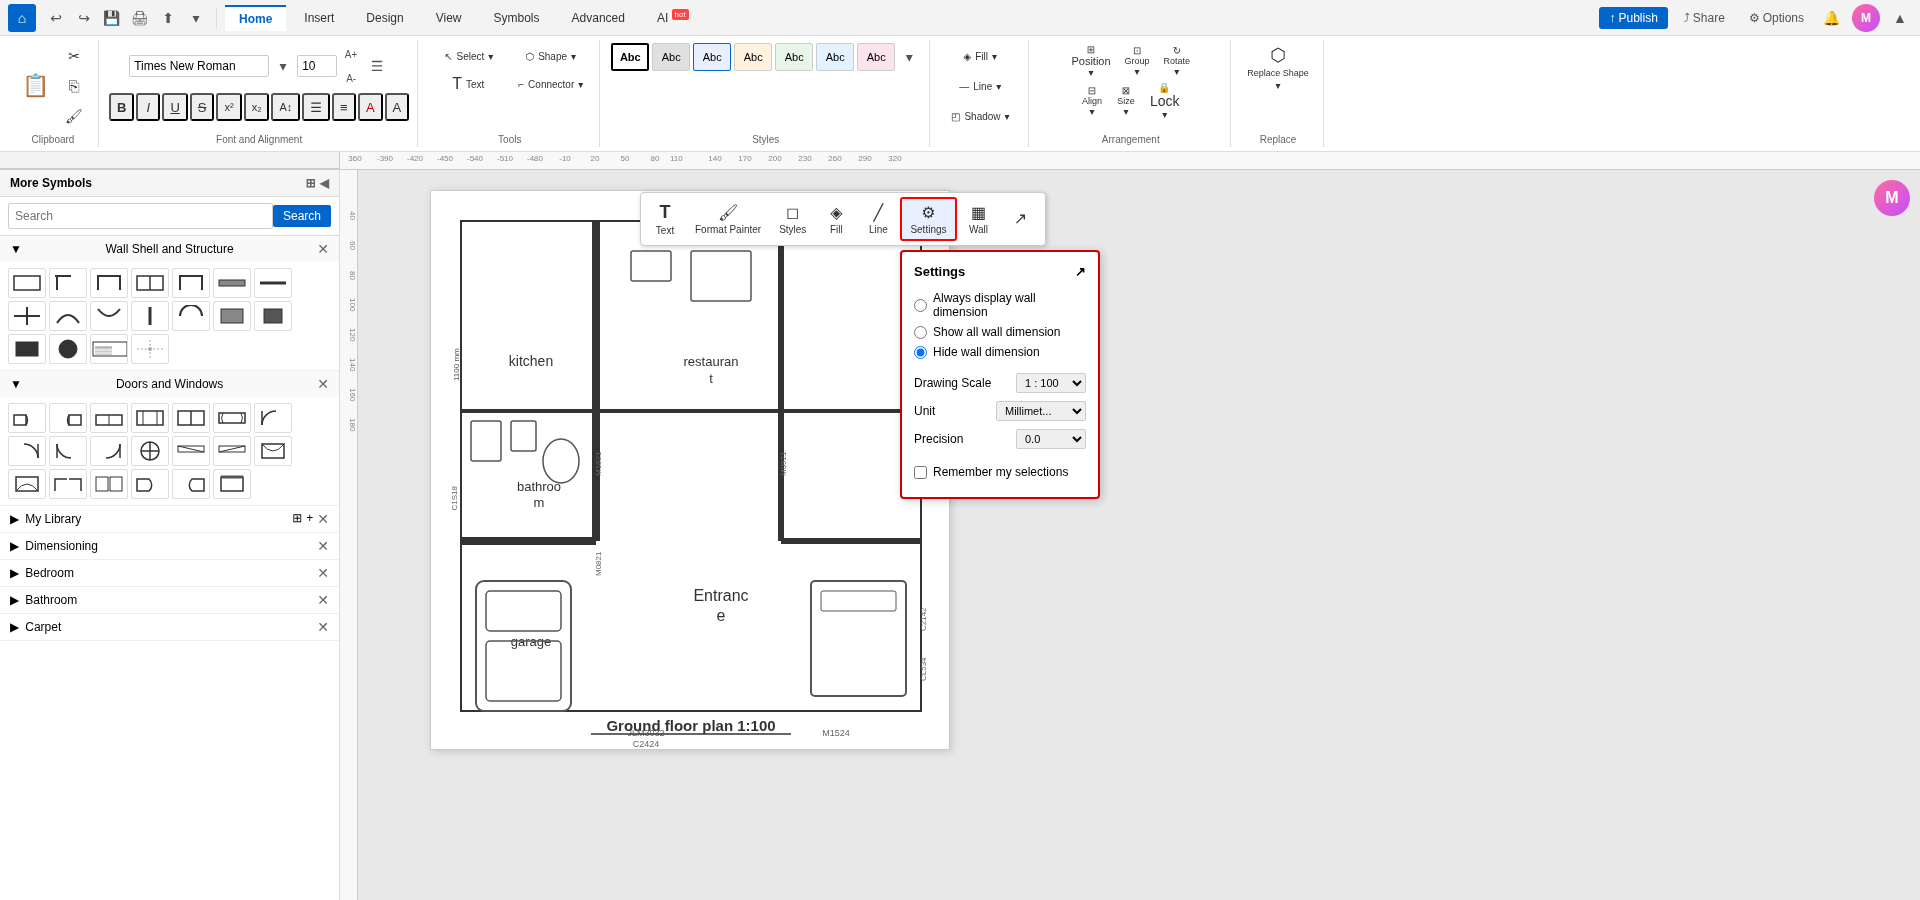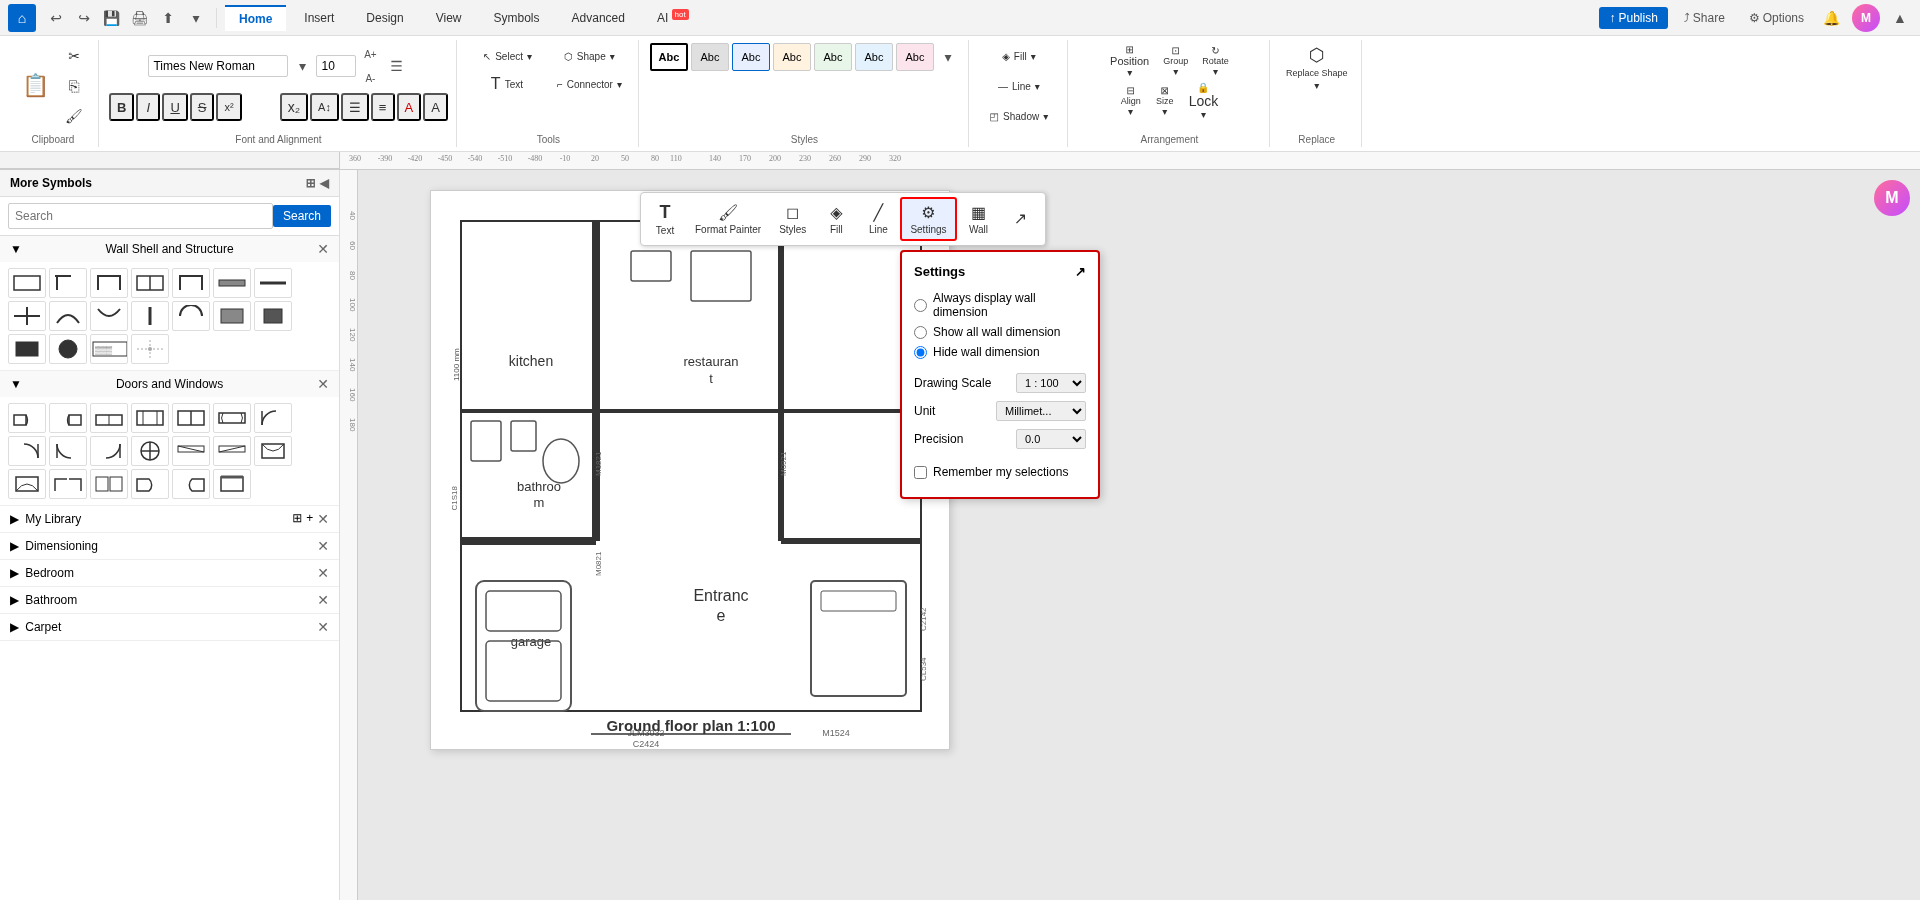--- a/index.html
+++ b/index.html
@@ -144,21 +144,21 @@
           <div class="icon-btn" style="font-size:10px;">A-</div>
         </div>
         <div class="icon-btn">☰</div>
       </div>
       <div class="ribbon-row">
         <button class="ribbon-btn" style="font-weight:bold;font-size:13px;min-width:24px;">B</button>
         <button class="ribbon-btn" style="font-style:italic;font-size:13px;min-width:24px;">I</button>
         <button class="ribbon-btn" style="text-decoration:underline;font-size:13px;min-width:24px;">U</button>
         <button class="ribbon-btn" style="text-decoration:line-through;font-size:13px;min-width:24px;">S</button>
         <button class="ribbon-btn" style="font-size:11px;min-width:24px;">x²</button>
-        <button class="ribbon-btn" style="font-size:14px;min-width:24px;margin-left:36px;">x₂</button>
+        <button class="ribbon-btn" style="font-size:11px;min-width:24px;">x₂</button>
         <button class="ribbon-btn" style="font-size:11px;min-width:24px;">A↕</button>
         <button class="ribbon-btn" style="font-size:13px;min-width:24px;">☰</button>
         <button class="ribbon-btn" style="font-size:13px;min-width:24px;">≡</button>
         <button class="ribbon-btn" style="font-size:13px;min-width:24px;color:#cc0000;">A</button>
         <button class="ribbon-btn" style="font-size:13px;min-width:24px;">A</button>
       </div>
       <div class="ribbon-group-label">Font and Alignment</div>
     </div>
 
     <div class="ribbon-group">
@@ -265,21 +265,21 @@
       <div class="ribbon-btn" style="flex-direction:column;align-items:center;gap:2px;">
         <span style="font-size:18px;">⬡</span>
         <span style="font-size:9px;">Replace Shape</span>
         <span>▾</span>
       </div>
       <div class="ribbon-group-label">Replace</div>
     </div>
   </div>
 </div>
 
-<div style="display:flex; height:18px; background:#4c1d95; border-bottom:1px solid #ccc;font-family:Liberation Serif, serif;">
+<div style="display:flex; height:18px; background:#4c1d95; border-bottom:1px solid #ccc;">
   <div style="width:340px; background:#f3f3f3; border-right:1px solid #ccc; border-bottom:1px solid #ccc;"></div>
   <div style="flex:1; overflow:hidden; position:relative;">
     <svg width="100%" height="18">
       <rect width="100%" height="18" fill="#f8f8f8"></rect>
 
     </svg>
     <div style="position:absolute;top:2px;left:0;display:flex;font-size:8px;color:#888;">
       <span style="display:inline-block;width:30px;text-align:center;">360</span>
       <span style="display:inline-block;width:30px;text-align:center;">-390</span>
       <span style="display:inline-block;width:30px;text-align:center;">-420</span>

